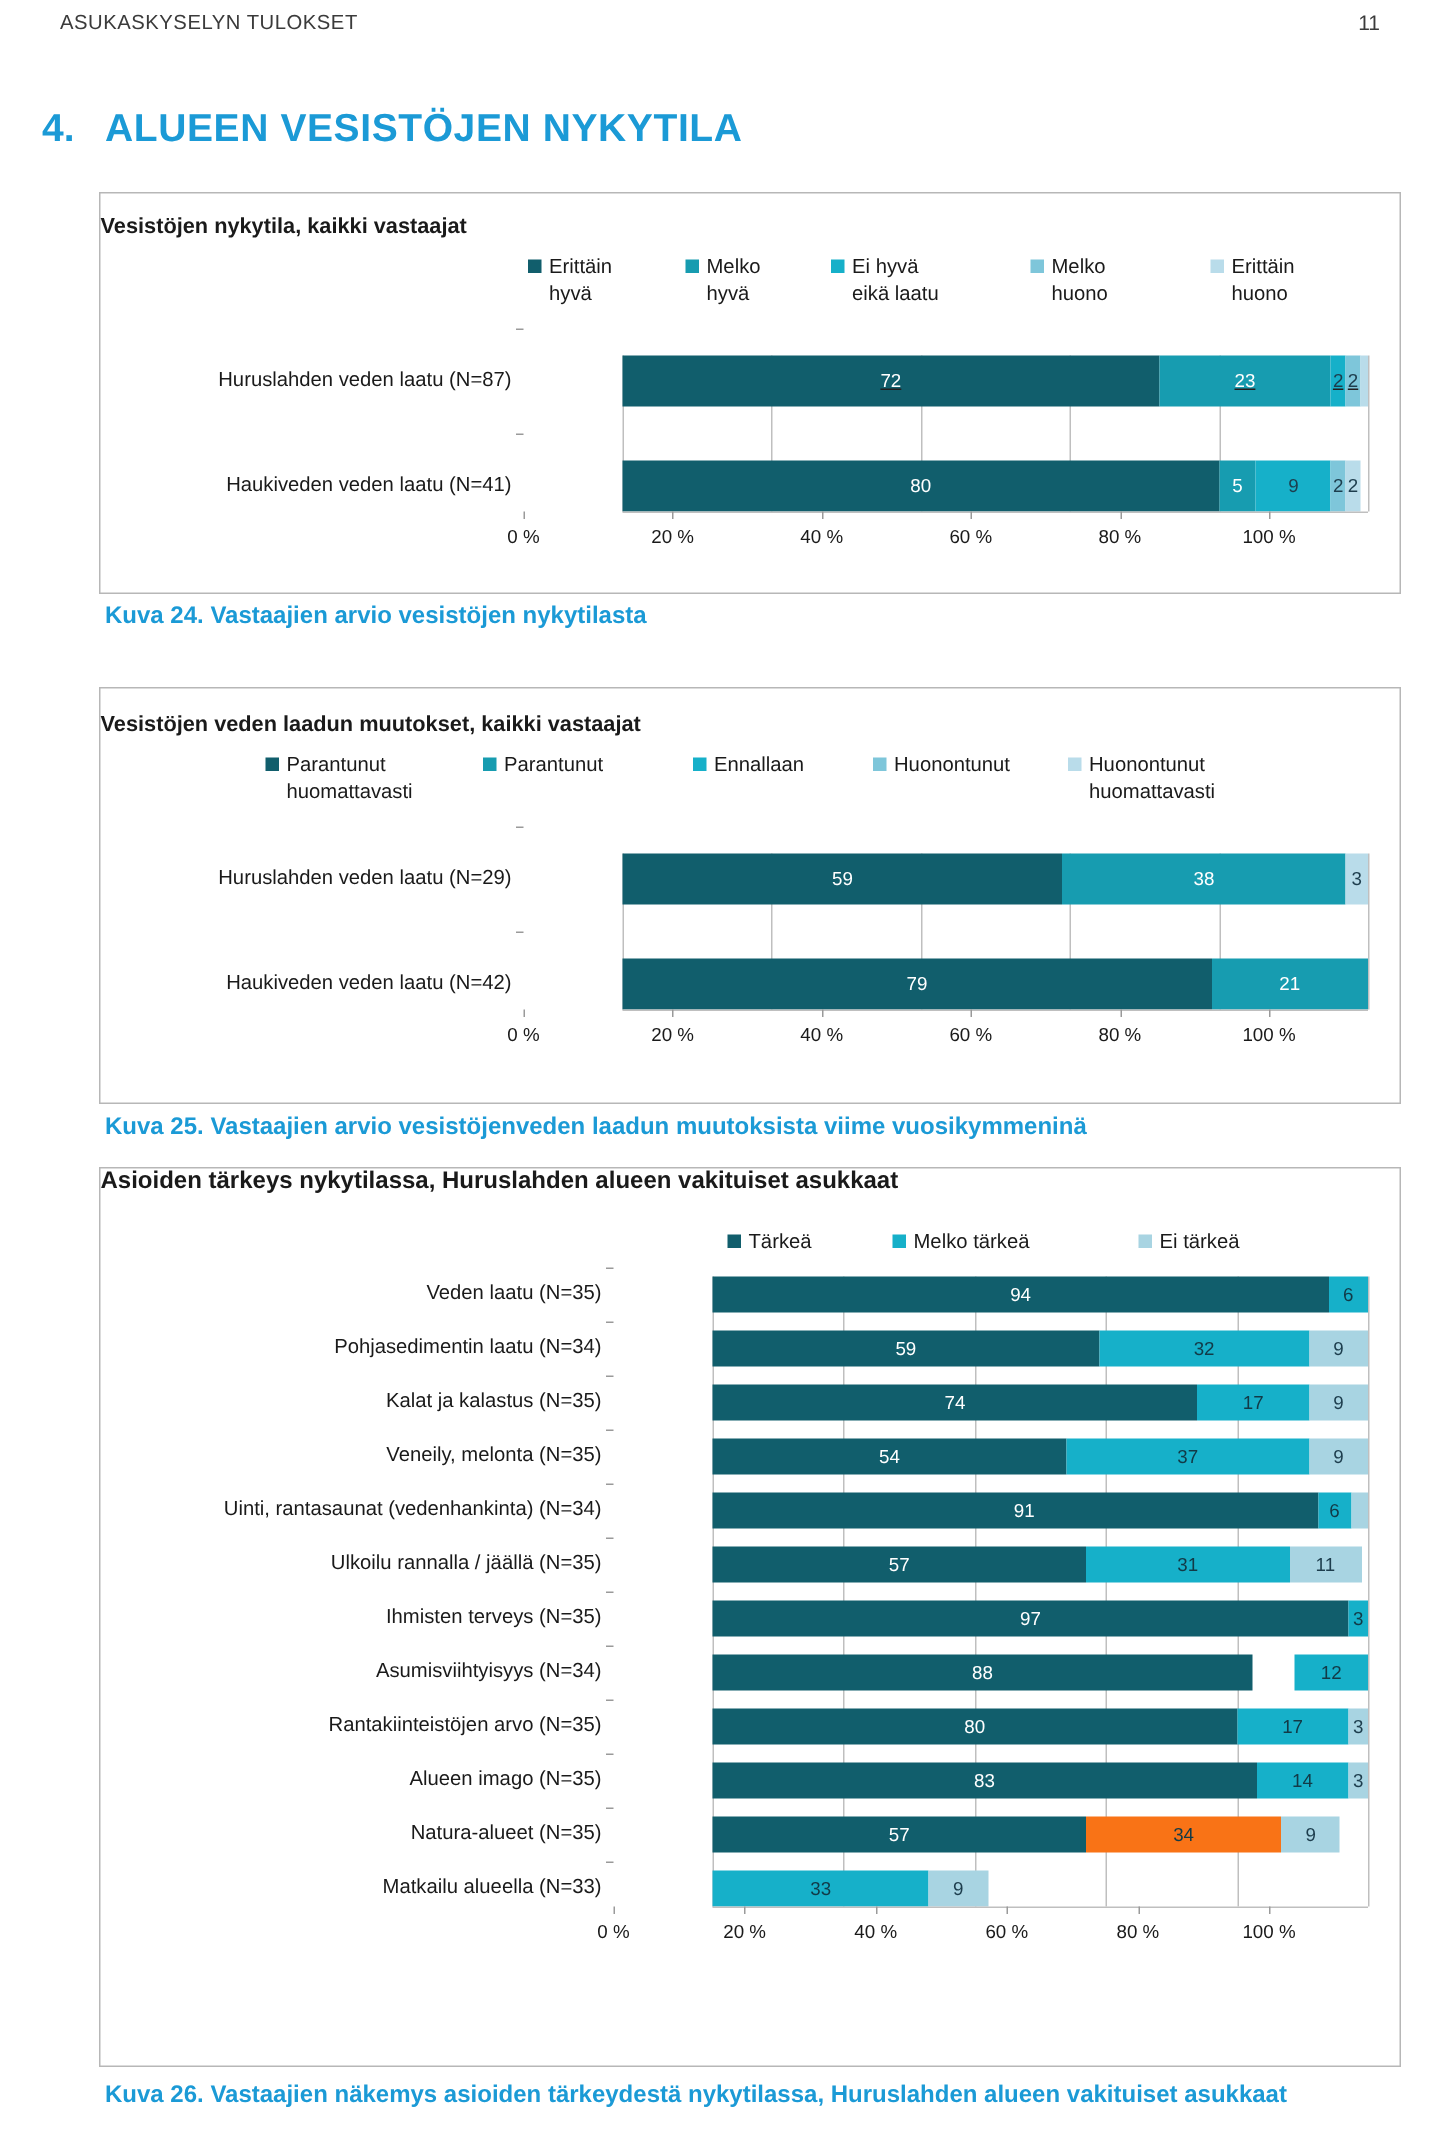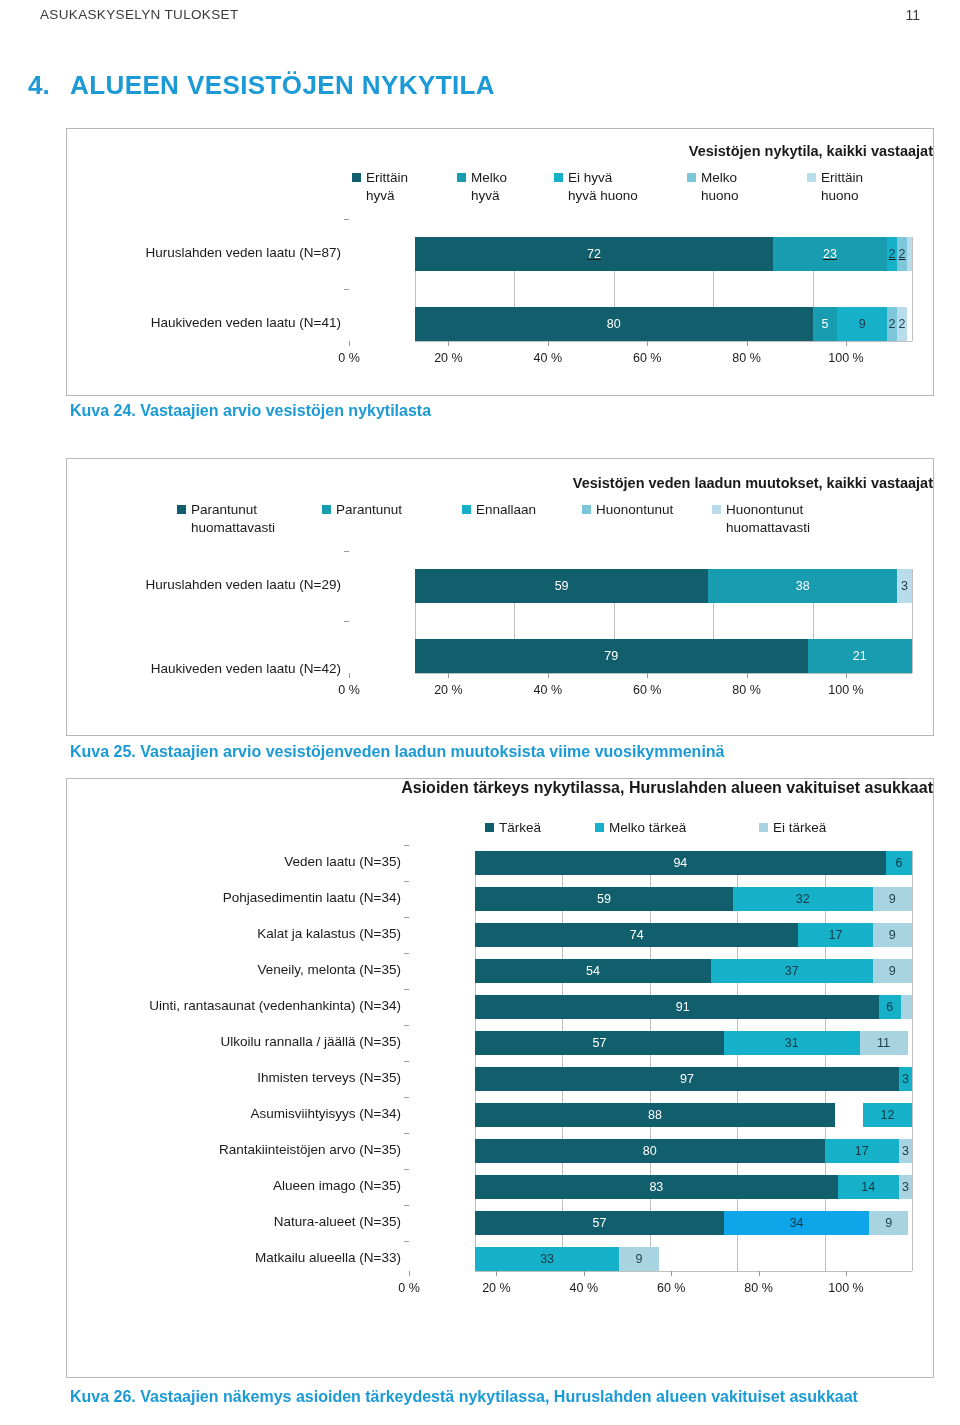--- a/index.html
+++ b/index.html
@@ -37,21 +37,21 @@
     letter-spacing: .4px;
   }
 
   
   .panel {
     position: absolute;
     border: 1px solid #b7b7b7;
     background: #ffffff;
   }
   .chart-title {
-    position: absolute; width: 100%; text-align: right;
+    position: absolute; width: 100%; text-align: left;
     font-size: 14.5px; font-weight: bold; color: #1a1a1a;
   }
   .legend-item {
     display: flex; align-items: flex-start; gap: 5px;
     font-size: 13.5px; color: #1a1a1a; line-height: 1.35;
   }
   .swatch {
     width: 9px; height: 9px; flex: 0 0 9px; margin-top: 4px;
   }
   .legend-label { white-space: pre-line; }
@@ -113,21 +113,21 @@
 hyvä</span>
         </div>
         <div class="legend-item" style="position: absolute; left: 390px; top: 40px; width: 100px;">
           <span class="swatch" style="background: rgb(23, 156, 176);"></span>
           <span class="legend-label">Melko
 hyvä</span>
         </div>
         <div class="legend-item" style="position: absolute; left: 487px; top: 40px; width: 100px;">
           <span class="swatch" style="background: rgb(22, 176, 201);"></span>
           <span class="legend-label">Ei hyvä
-hyvä huono</span>
+eikä laatu</span>
         </div>
         <div class="legend-item" style="position: absolute; left: 620px; top: 40px; width: 100px;">
           <span class="swatch" style="background: rgb(126, 198, 218);"></span>
           <span class="legend-label">Melko
 huono</span>
         </div>
         <div class="legend-item" style="position: absolute; left: 740px; top: 40px; width: 100px;">
           <span class="swatch" style="background: rgb(185, 220, 234);"></span>
           <span class="legend-label">Erittäin
 huono</span>
@@ -191,21 +191,21 @@
           <span class="swatch" style="background: rgb(126, 198, 218);"></span>
           <span class="legend-label">Huonontunut</span>
         </div>
         <div class="legend-item" style="position: absolute; left: 645px; top: 42px; width: 130px;">
           <span class="swatch" style="background: rgb(185, 220, 234);"></span>
           <span class="legend-label">Huonontunut
 huomattavasti</span>
         </div>
         <div class="cat-label" style="right: 594px; top: 118px; width: 330px; left: -56px;">Huruslahden veden laatu (N=29)</div>
         <div class="cat-tick" style="left: 277px; top: 92px;"></div>
-        <div class="cat-label" style="right: 594px; top: 188px; width: 330px; left: -56px; margin-top: 14px;">Haukiveden veden laatu (N=42)</div>
+        <div class="cat-label" style="right: 594px; top: 188px; width: 330px; left: -56px;">Haukiveden veden laatu (N=42)</div>
         <div class="cat-tick" style="left: 277px; top: 162px;"></div>
         <div class="plot" style="left: 348px; top: 110px; width: 497px; height: 104px;">
           <div class="gridline" style="left: 0px;"></div>
           <div class="gridline" style="left: 99.4px;"></div>
           <div class="gridline" style="left: 198.8px;"></div>
           <div class="gridline" style="left: 298.2px;"></div>
           <div class="gridline" style="left: 397.6px;"></div>
           <div class="gridline" style="left: 497px;"></div>
           <div class="row" style="top: 0px; height: 34px;">
             <div class="seg" style="width: 293.23px; background: rgb(17, 94, 108); color: rgb(255, 255, 255);">59</div>
@@ -318,21 +318,21 @@
             <div class="seg" style="width: 74.29px; background: rgb(22, 176, 201); color: rgb(18, 58, 71);">17</div>
             <div class="seg" style="width: 13.11px; background: rgb(168, 212, 226); color: rgb(29, 61, 77);">3</div>
           </div>
           <div class="row" style="top: 324px; height: 24px;">
             <div class="seg" style="width: 362.71px; background: rgb(17, 94, 108); color: rgb(255, 255, 255);">83</div>
             <div class="seg" style="width: 61.18px; background: rgb(22, 176, 201); color: rgb(18, 58, 71);">14</div>
             <div class="seg" style="width: 13.11px; background: rgb(168, 212, 226); color: rgb(29, 61, 77);">3</div>
           </div>
           <div class="row" style="top: 360px; height: 24px;">
             <div class="seg" style="width: 249.09px; background: rgb(17, 94, 108); color: rgb(255, 255, 255);">57</div>
-            <div class="seg" style="width: 145px; background: #0ea5e9; color: rgb(18, 58, 71);">34</div>
+            <div class="seg" style="width: 130px; background: #f97316; color: rgb(18, 58, 71);">34</div>
             <div class="seg" style="width: 39.33px; background: rgb(168, 212, 226); color: rgb(29, 61, 77);">9</div>
           </div>
           <div class="row" style="top: 396px; height: 24px;">
             <div class="seg" style="width: 144.21px; background: rgb(22, 176, 201); color: rgb(18, 58, 71);">33</div>
             <div class="seg" style="width: 39.33px; background: rgb(168, 212, 226); color: rgb(29, 61, 77);">9</div>
           </div>
           <div class="axis-base" style="top: 420px;"></div>
         </div>
         <div class="tick-mark" style="left: 342px; top: 492px;"></div>
         <div class="tick-label" style="left: 342px; top: 502px;">0 %</div>

